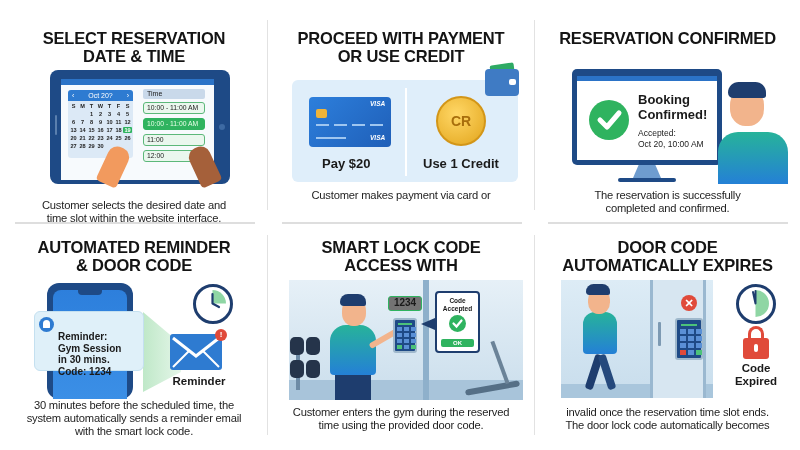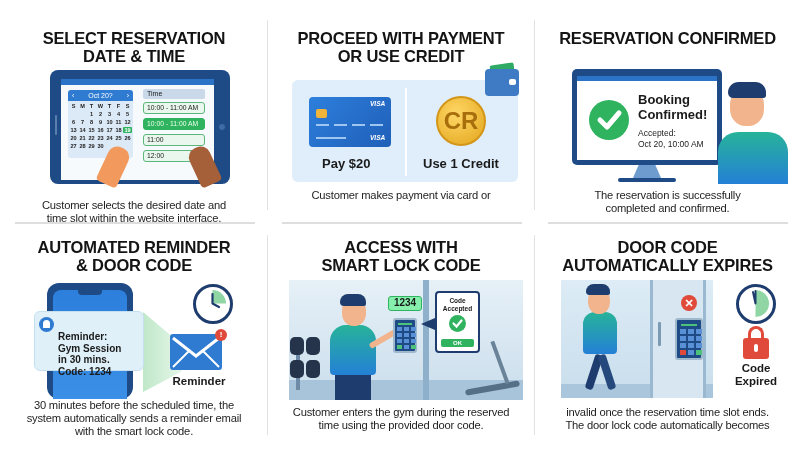--- a/index.html
+++ b/index.html
@@ -24,21 +24,21 @@
   .slot.sel { background: #2fb35f; color: #e8ffe8; border-color: #2fb35f; }
   .hand { width: 22px; height: 40px; border-radius: 10px 10px 4px 4px; }
 
   
   .pay-bg { left: 292px; top: 80px; width: 226px; height: 102px; background: #dfeefa; border-radius: 6px; }
   .pay-sep { left: 405px; top: 88px; width: 2px; height: 88px; background: #ffffff; }
   .card { left: 309px; top: 97px; width: 82px; height: 50px; background: linear-gradient(135deg,#2d7fdc,#1f5fb8); border-radius: 4px; }
   .chip { left: 316px; top: 109px; width: 11px; height: 9px; background: #f0b43a; border-radius: 2px; }
   .visa { color: #fff; font-weight: bold; font-style: italic; font-size: 6.5px; }
   .dash { height: 2px; background: #9fc6f0; }
-  .coin { left: 436px; top: 96px; width: 50px; height: 50px; border-radius: 50%; background: radial-gradient(circle at 40% 35%,#ffd766,#e2a51c); border: 2px solid #d39618; color: #a86e0c; font-weight: bold; font-size: 24px; text-align: center; line-height: 46px; }
+  .coin { left: 436px; top: 96px; width: 50px; height: 50px; border-radius: 50%; background: radial-gradient(circle at 40% 35%,#ffd766,#e2a51c); border: 2px solid #d39618; color: #a86e0c; font-weight: bold; font-size: 14px; text-align: center; line-height: 46px; }
   .wallet { left: 485px; top: 69px; width: 34px; height: 27px; background: #3f7bc4; border-radius: 4px; }
   .wallet-money { left: 490px; top: 64px; width: 24px; height: 8px; background: #2eaa64; border-radius: 2px; transform: rotate(-8deg); }
   .pay-label { font-size: 13px; font-weight: bold; color: #1a1a1a; }
 
   
   .monitor { left: 572px; top: 69px; width: 150px; height: 96px; background: #1e4a86; border-radius: 5px; }
   .mon-screen { left: 577px; top: 76px; width: 140px; height: 84px; background: #fff; }
   .mon-bar { left: 577px; top: 76px; width: 140px; height: 5px; background: #2b73c7; }
   .stand { left: 633px; top: 165px; width: 28px; height: 13px; background: #6e9ccf; clip-path: polygon(20% 0,80% 0,100% 100%,0 100%); }
   .base { left: 618px; top: 178px; width: 58px; height: 4px; background: #1e4a86; border-radius: 2px; }
@@ -58,21 +58,21 @@
   .envelope { left: 170px; top: 334px; width: 52px; height: 36px; background: #2e7bd1; border-radius: 3px; }
   .alert-dot { left: 215px; top: 329px; width: 12px; height: 12px; border-radius: 50%; background: #e04a3a; color: #fff; font-size: 8px; font-weight: bold; text-align: center; line-height: 12px; }
   .clock { width: 40px; height: 40px; border-radius: 50%; background: #fff; border: 3.5px solid #1e3d6e; }
 
   
   .gym { left: 289px; top: 280px; width: 234px; height: 120px; background: #d8e8f3; }
   .gym-wall { left: 289px; top: 280px; width: 234px; height: 100px; background: linear-gradient(180deg,#e6f0f7,#cfe1ee); }
   .gym-floor { left: 289px; top: 380px; width: 234px; height: 20px; background: #a8c4da; }
   .gym-door { left: 423px; top: 280px; width: 6px; height: 120px; background: #8eb0cb; }
   .keypad { left: 393px; top: 318px; width: 24px; height: 35px; background: #1e4a86; border-radius: 3px; border: 2px solid #9fb8cc; }
-  .code-box { left: 388px; top: 296px; width: 34px; height: 15px; background: #86efac; border: 1.5px solid #2fb35f; border-radius: 3px; font-size: 10px; font-weight: bold; text-align: center; line-height: 12px; }
+  .code-box { left: 388px; top: 296px; width: 34px; height: 15px; background: #737373; border: 1.5px solid #2fb35f; border-radius: 3px; font-size: 10px; font-weight: bold; text-align: center; line-height: 12px; }
   .accepted { left: 435px; top: 291px; width: 45px; height: 62px; background: #fff; border: 2px solid #1e3d6e; border-radius: 4px; }
   .accepted-text { font-size: 6.5px; font-weight: bold; text-align: center; line-height: 7.5px; color: #1a1a1a; }
   .ok-btn { left: 441px; top: 339px; width: 33px; height: 8px; background: #2fb35f; border-radius: 2px; color: #fff; font-size: 6px; text-align: center; line-height: 8px; font-weight: bold; }
 
   
   .scene6 { left: 561px; top: 280px; width: 152px; height: 118px; background: linear-gradient(180deg,#ddecf6,#c8ddec); }
   .floor6 { left: 561px; top: 384px; width: 152px; height: 14px; background: #a9c6dc; }
   .door6 { left: 650px; top: 280px; width: 56px; height: 118px; background: #d7e6f1; border-left: 3px solid #9ab8d0; border-right: 3px solid #9ab8d0; }
   .keypad6 { left: 675px; top: 318px; width: 28px; height: 42px; background: #1e4a86; border-radius: 3px; border: 2px solid #9fb8cc; }
   .xcircle { left: 681px; top: 295px; width: 16px; height: 16px; border-radius: 50%; background: #e04a3a; color: #fff; font-size: 11px; font-weight: bold; text-align: center; line-height: 16px; }
@@ -254,22 +254,22 @@
   <div class="abs" style="left:170px;top:375px;width:58px;text-align:center;font-size:11.5px;font-weight:bold;">Reminder</div>
   <div class="caption" style="left:0;width:268px;top:399px;">
     <div>30 minutes before the scheduled time, the</div>
     <div>system automatically sends a reminder email</div>
     <div>with the smart lock code.</div>
   </div>
 </div>
 
 <div>
   <div class="title" style="left:268px;width:266px;top:238px;">
+    <div>SMART LOCK CODE</div>
     <div>ACCESS WITH</div>
-    <div>SMART LOCK CODE</div>
   </div>
   <div class="abs gym"></div>
   <div class="abs gym-wall"></div>
   <div class="abs gym-floor"></div>
   <div class="abs gym-door"></div>
 
   <div class="abs" style="left:296px;top:340px;width:4px;height:50px;background:#6d8ba6;"></div>
   <div class="abs" style="left:290px;top:337px;width:14px;height:18px;background:#25344a;border-radius:5px;"></div>
   <div class="abs" style="left:306px;top:337px;width:14px;height:18px;background:#25344a;border-radius:5px;"></div>
   <div class="abs" style="left:290px;top:360px;width:14px;height:18px;background:#25344a;border-radius:5px;"></div>

